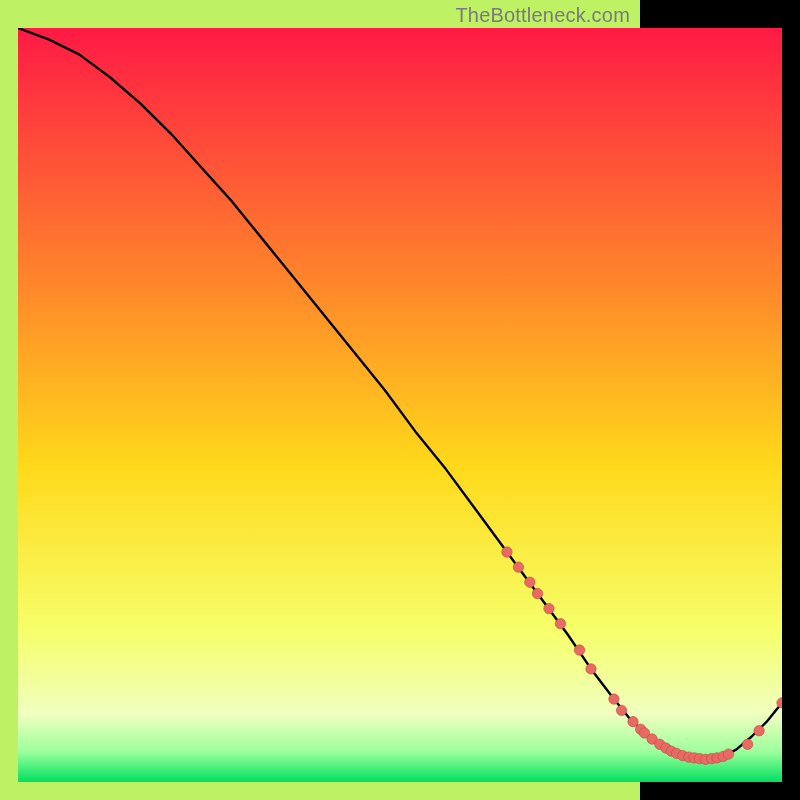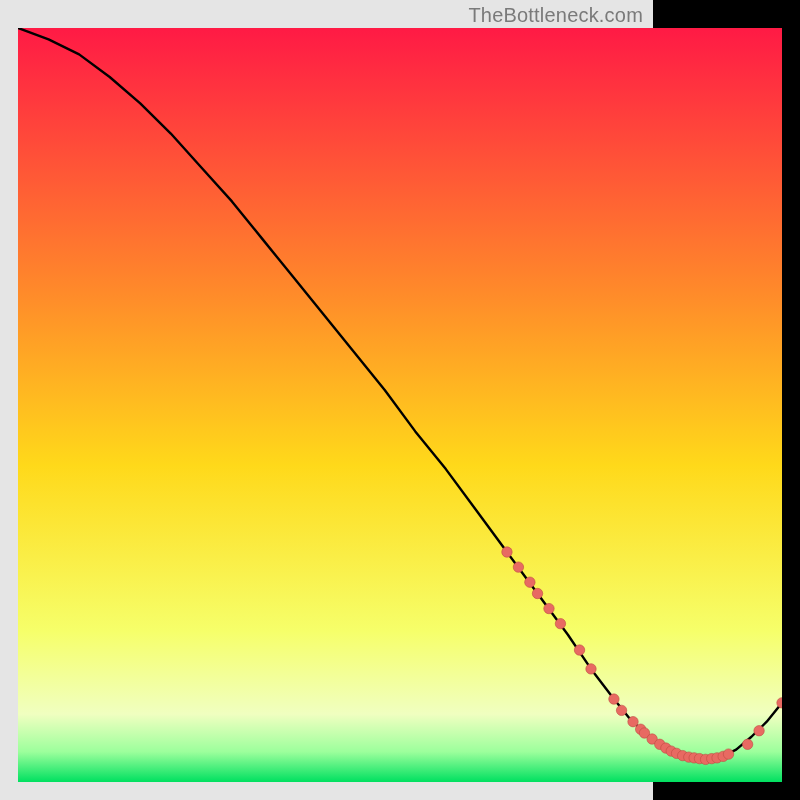--- a/index.html
+++ b/index.html
@@ -8,22 +8,21 @@
     width: 800px;
     height: 800px;
     background: #000;
     overflow: hidden;
     font-family: Arial, Helvetica, sans-serif;
   }
   .stage {
     position: relative;
     width: 640px;
     height: 800px;
-    background: #e5e5e5;
-    padding-left: 13px;
+    background: #bef264;
   }
   .watermark {
     position: absolute;
     top: 4px;
     right: 10px;
     color: #7a7a7a;
     font-size: 20px;
     font-weight: 500;
     letter-spacing: 0.2px;
     user-select: none;

